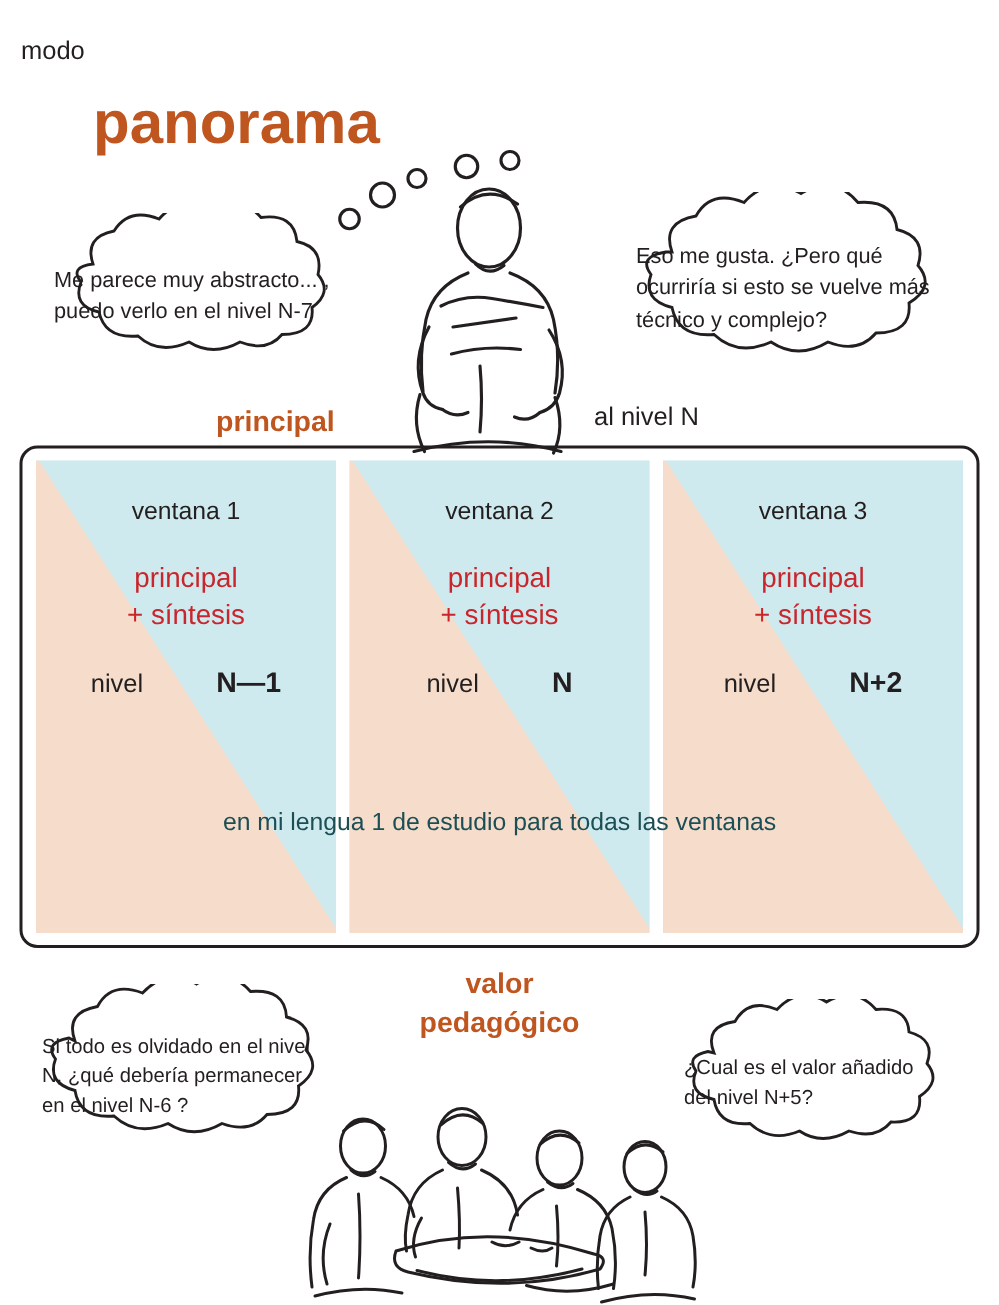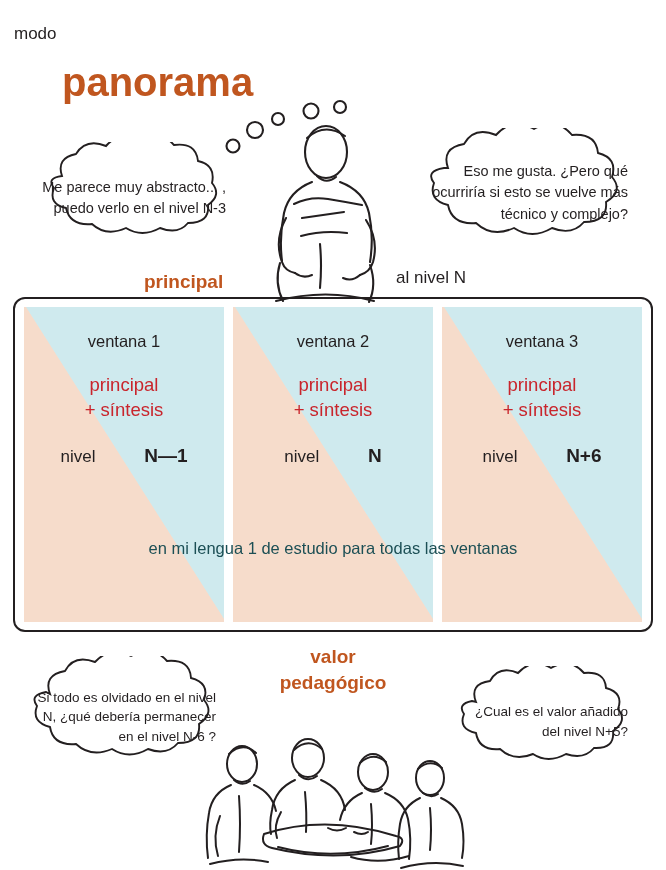--- a/index.html
+++ b/index.html
@@ -41,21 +41,21 @@
     margin-left: 44px;
   }
 
   
   .bubble {
     position: absolute;
     box-sizing: border-box;
     display: flex;
     align-items: center;
     justify-content: center;
-    text-align: right;
+    text-align: left;
     color: #231f20;
     line-height: 1.45;
   }
   .bubble .btext {
     position: relative;
     z-index: 2;
     padding: 0 10px;
   }
   .bubble svg {
     position: absolute;
@@ -242,21 +242,21 @@
       <path d="M154 167 q7 20 -1 37"></path>
       <path d="M60 203 q50 -13 98 0"></path>
       <path d="M104 146 q2 22 0 44"></path>
     </svg>
   </div>
 
   <div class="bubble" id="bubble-student-left">
     <svg viewBox="0 0 210 112" preserveAspectRatio="none" fill="#ffffff" stroke="#231f20" stroke-width="1.9">
       <path d="M36 34 q-6 -18 14 -22 q10 -16 30 -8 q14 -16 34 -6 q20 -11 34 5 q22 -3 24 16 q18 4 14 22 q10 12 -4 22 q2 18 -20 18 q-10 12 -28 5 q-18 10 -34 0 q-20 9 -34 -4 q-22 2 -26 -16 q-18 -4 -12 -20 q-8 -10 8 -12 z"></path>
     </svg>
-    <div class="btext">Me parece muy abstracto... , puedo verlo en el nivel N-3</div>
+    <div class="btext">Me parece muy abstracto... , puedo verlo en el nivel N-7</div>
   </div>
 
   <div class="bubble" id="bubble-student-right">
     <svg viewBox="0 0 224 130" preserveAspectRatio="none" fill="#ffffff" stroke="#231f20" stroke-width="1.9">
       <path d="M34 40 q-7 -20 16 -24 q10 -18 32 -9 q16 -18 38 -6 q22 -13 38 6 q24 -2 26 18 q20 5 14 24 q12 14 -6 25 q2 20 -22 20 q-12 14 -32 6 q-20 12 -38 0 q-22 10 -38 -5 q-24 2 -28 -18 q-20 -5 -14 -22 q-9 -12 10 -15 z"></path>
     </svg>
     <div class="btext">Eso me gusta. ¿Pero qué ocurriría si esto se vuelve más técnico y complejo?</div>
   </div>
 
   <div class="role-student">principal</div>
@@ -291,21 +291,21 @@
     </div>
 
     <div class="window">
       <div class="win-body">
         <div class="win-title">ventana 3</div>
         <div class="win-main">
           <span>principal</span><br>
           <span>+ síntesis</span>
         </div>
         <div class="win-level">
-          <span>nivel </span><b>N+6</b>
+          <span>nivel </span><b>N+2</b>
         </div>
       </div>
     </div>
 
   </div>
 
   <div id="panel-footer">en mi lengua 1 de estudio para todas las ventanas</div>
 
   <div class="role-team">
     <span>valor</span>

